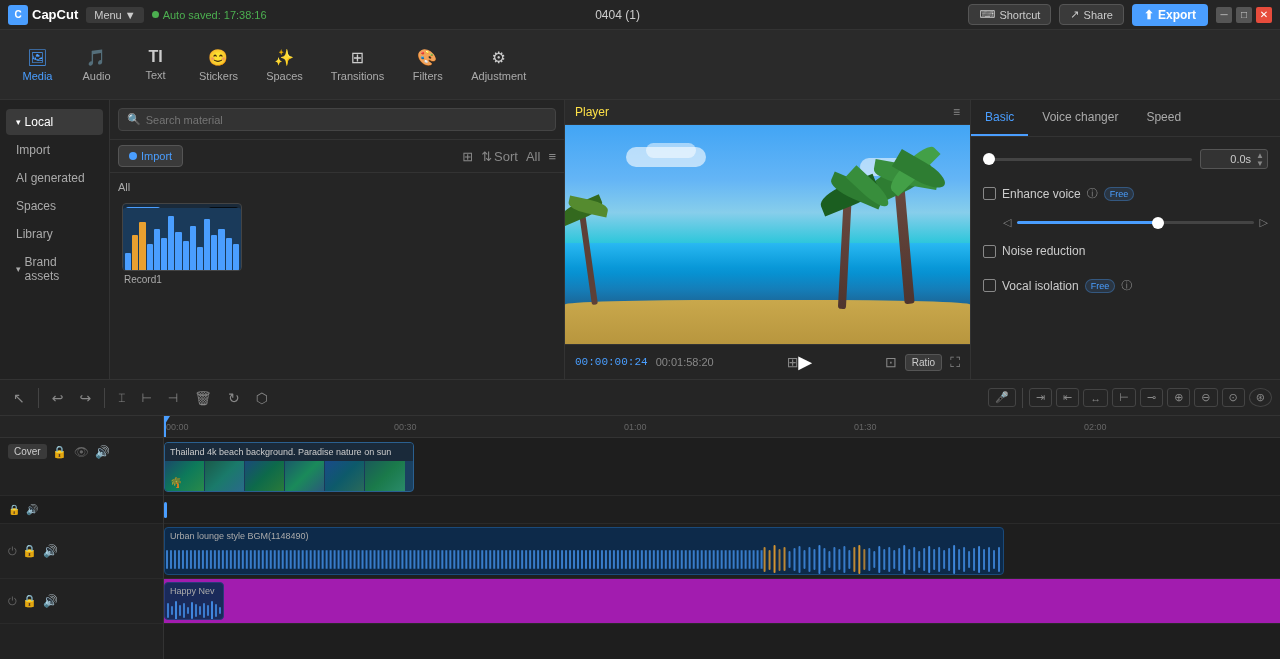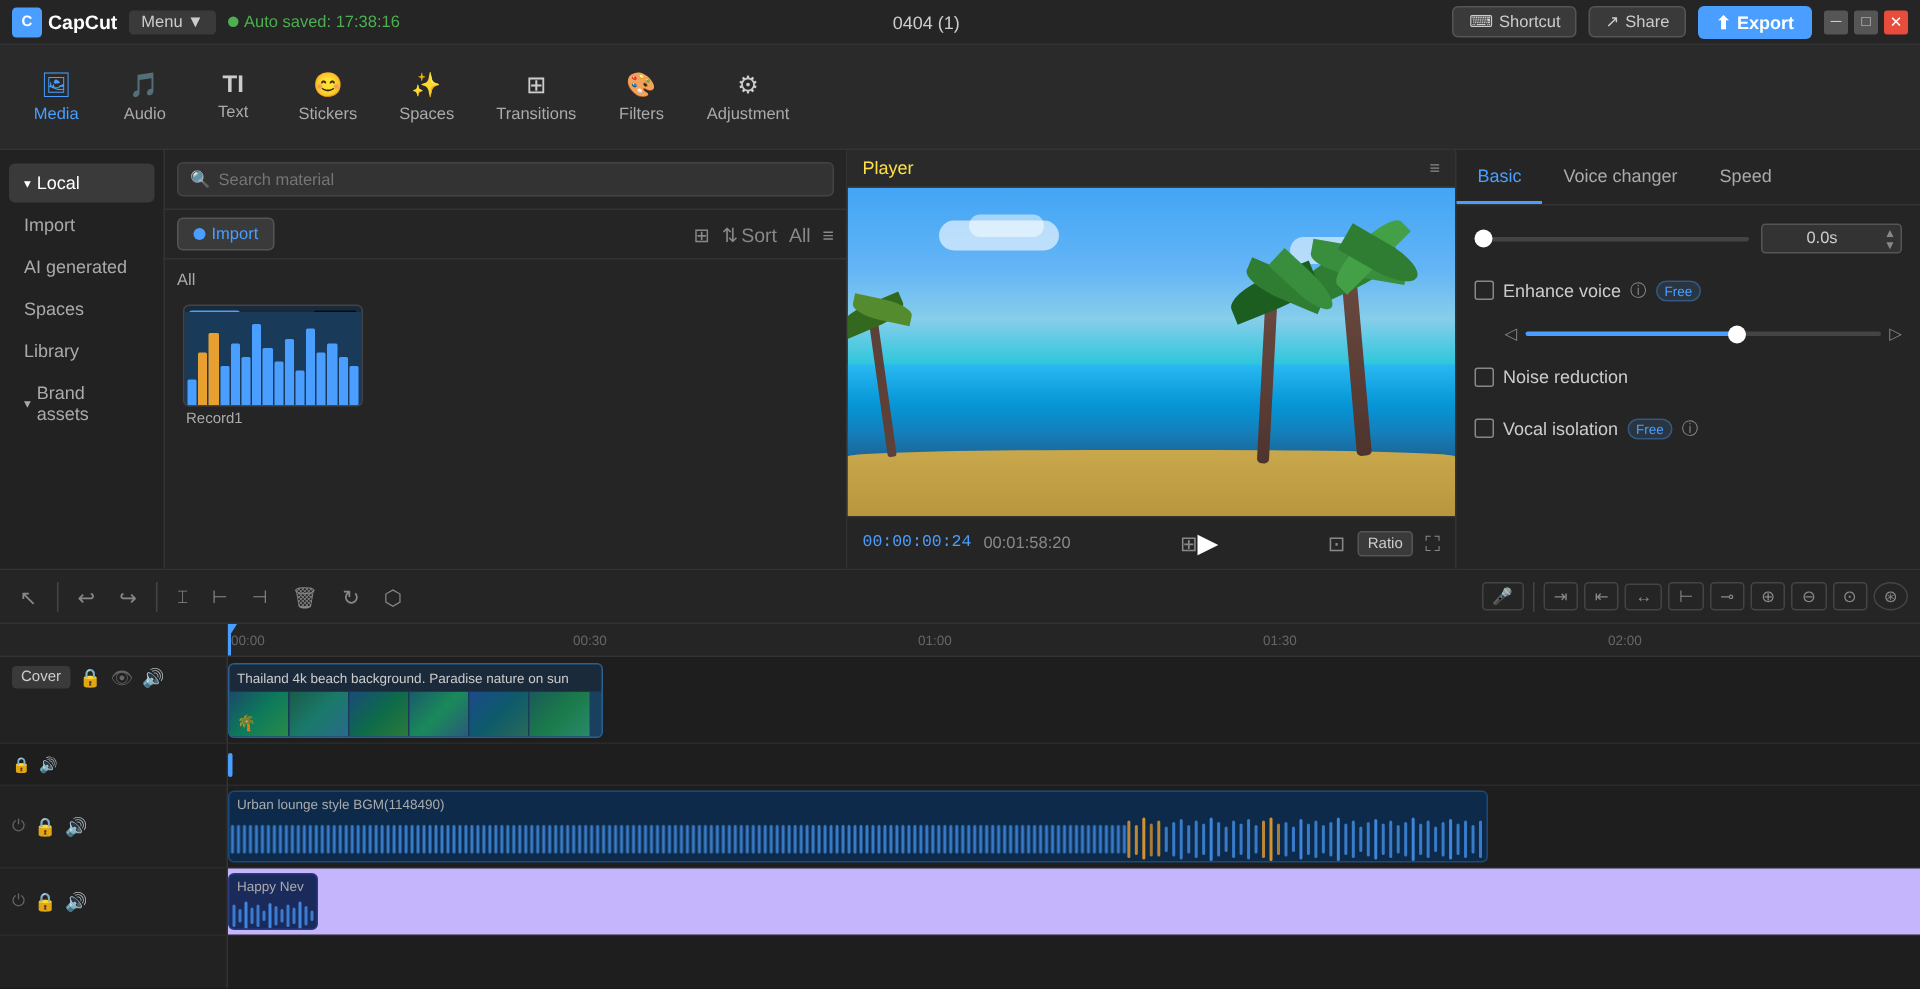--- a/index.html
+++ b/index.html
@@ -104,21 +104,21 @@
 
     
     .timeline { height: 280px; background: #1e1e1e; border-top: 1px solid #333; display: flex; flex-direction: column; flex-shrink: 0; }
     .timeline-toolbar { height: 36px; background: #252525; display: flex; align-items: center; padding: 0 8px; gap: 6px; border-bottom: 1px solid #333; }
     .tl-btn { background: none; border: none; color: #888; cursor: pointer; font-size: 14px; padding: 3px 5px; border-radius: 3px; }
     .tl-separator { width: 1px; height: 20px; background: #444; margin: 0 2px; }
     .tl-right { margin-left: auto; display: flex; align-items: center; gap: 4px; }
     .tl-icon-btn { background: none; border: 1px solid #444; color: #888; cursor: pointer; font-size: 11px; padding: 2px 6px; border-radius: 3px; }
 
     .timeline-content { flex: 1; display: flex; overflow: hidden; }
-    .tl-left-controls { width: 152px; background: #222; border-right: 1px solid #333; flex-shrink: 0; display: flex; flex-direction: column; }
+    .tl-left-controls { width: 164px; background: #222; border-right: 1px solid #333; flex-shrink: 0; display: flex; flex-direction: column; }
     .tl-track-control { height: 50px; display: flex; align-items: center; padding: 0 8px; gap: 6px; border-bottom: 1px solid #2a2a2a; }
     .tl-track-control.tall { height: 60px; }
     .tl-track-control.audio-h { height: 55px; }
     .cover-btn { background: #3a3a3a; border: none; color: #ccc; padding: 2px 6px; border-radius: 3px; cursor: pointer; font-size: 10px; }
     .track-icon-btn { background: none; border: none; color: #666; cursor: pointer; font-size: 12px; }
 
     .tl-tracks { flex: 1; overflow-x: auto; overflow-y: hidden; position: relative; }
     .tl-ruler { height: 22px; background: #252525; display: flex; align-items: center; padding: 0 5px; border-bottom: 1px solid #333; position: relative; }
     .tl-video-track { height: 50px; background: #1e1e1e; position: relative; border-bottom: 1px solid #2a2a2a; display: flex; align-items: center; }
     .tl-clip { position: absolute; height: 44px; top: 3px; border-radius: 4px; overflow: hidden; background: #1a4a6a; border: 1px solid #2a6a9a; }
@@ -352,21 +352,21 @@
       </div>
       <div class="panel-tab">
         <span>Speed</span>
       </div>
     </div>
     <div class="panel-content">
 
       <div class="prop-section">
         <div class="slider-row">
           <input type="range" class="slider" min="0" max="10" value="0" style="">
-          <div style="display:flex;align-items:flex-end;border:1px solid #555;border-radius:3px;background:#333;gap:26px;">
+          <div style="display:flex;align-items:flex-end;border:1px solid #555;border-radius:3px;background:#333;">
             <span class="number-input" style="border:none;background:none;">0.0s</span>
             <div style="display:flex;flex-direction:column;padding-right:3px;">
               <button style="background:none;border:none;color:#888;cursor:pointer;font-size:8px;line-height:1;">▲</button>
               <button style="background:none;border:none;color:#888;cursor:pointer;font-size:8px;line-height:1;">▼</button>
             </div>
           </div>
         </div>
       </div>
 
 
@@ -578,21 +578,21 @@
               <rect x="815" y="4" width="2" height="27" fill="#4a9eff" opacity="0.8" rx="1"></rect>
               <rect x="820" y="7" width="2" height="21" fill="#4a9eff" opacity="0.7" rx="1"></rect>
               <rect x="825" y="5" width="2" height="25" fill="#4a9eff" opacity="0.7" rx="1"></rect>
               <rect x="830" y="8" width="2" height="19" fill="#4a9eff" opacity="0.7" rx="1"></rect>
               <rect x="835" y="5" width="2" height="25" fill="#4a9eff" opacity="0.7" rx="1"></rect>
             </svg>
           </div>
         </div>
       </div>
 
-      <div class="tl-small-track" style="height:45px;position:relative;background:#c4b5fd;border-bottom:1px solid #2a2a2a;">
+      <div class="tl-small-track" style="height:45px;position:relative;background:#a21caf;border-bottom:1px solid #2a2a2a;">
         <div style="position:absolute;left:0;top:3px;width:60px;height:38px;border-radius:4px;background:#1a2a5a;border:1px solid #2a3a7a;overflow:hidden;">
           <div style="position:absolute;top:3px;left:5px;font-size:9px;color:#aaa;z-index:2;white-space:nowrap;">Happy Nev</div>
           <div style="position:absolute;top:15px;left:0;right:0;bottom:0;overflow:hidden;">
             <svg width="60" height="25" viewBox="0 0 60 25" preserveAspectRatio="none">
               <rect x="2" y="5" width="2" height="15" fill="#4a9eff" opacity="0.7" rx="1"></rect>
               <rect x="6" y="8" width="2" height="9" fill="#4a9eff" opacity="0.7" rx="1"></rect>
               <rect x="10" y="3" width="2" height="19" fill="#4a9eff" opacity="0.8" rx="1"></rect>
               <rect x="14" y="7" width="2" height="11" fill="#4a9eff" opacity="0.7" rx="1"></rect>
               <rect x="18" y="5" width="2" height="15" fill="#4a9eff" opacity="0.7" rx="1"></rect>
               <rect x="22" y="9" width="2" height="7" fill="#4a9eff" opacity="0.7" rx="1"></rect>

